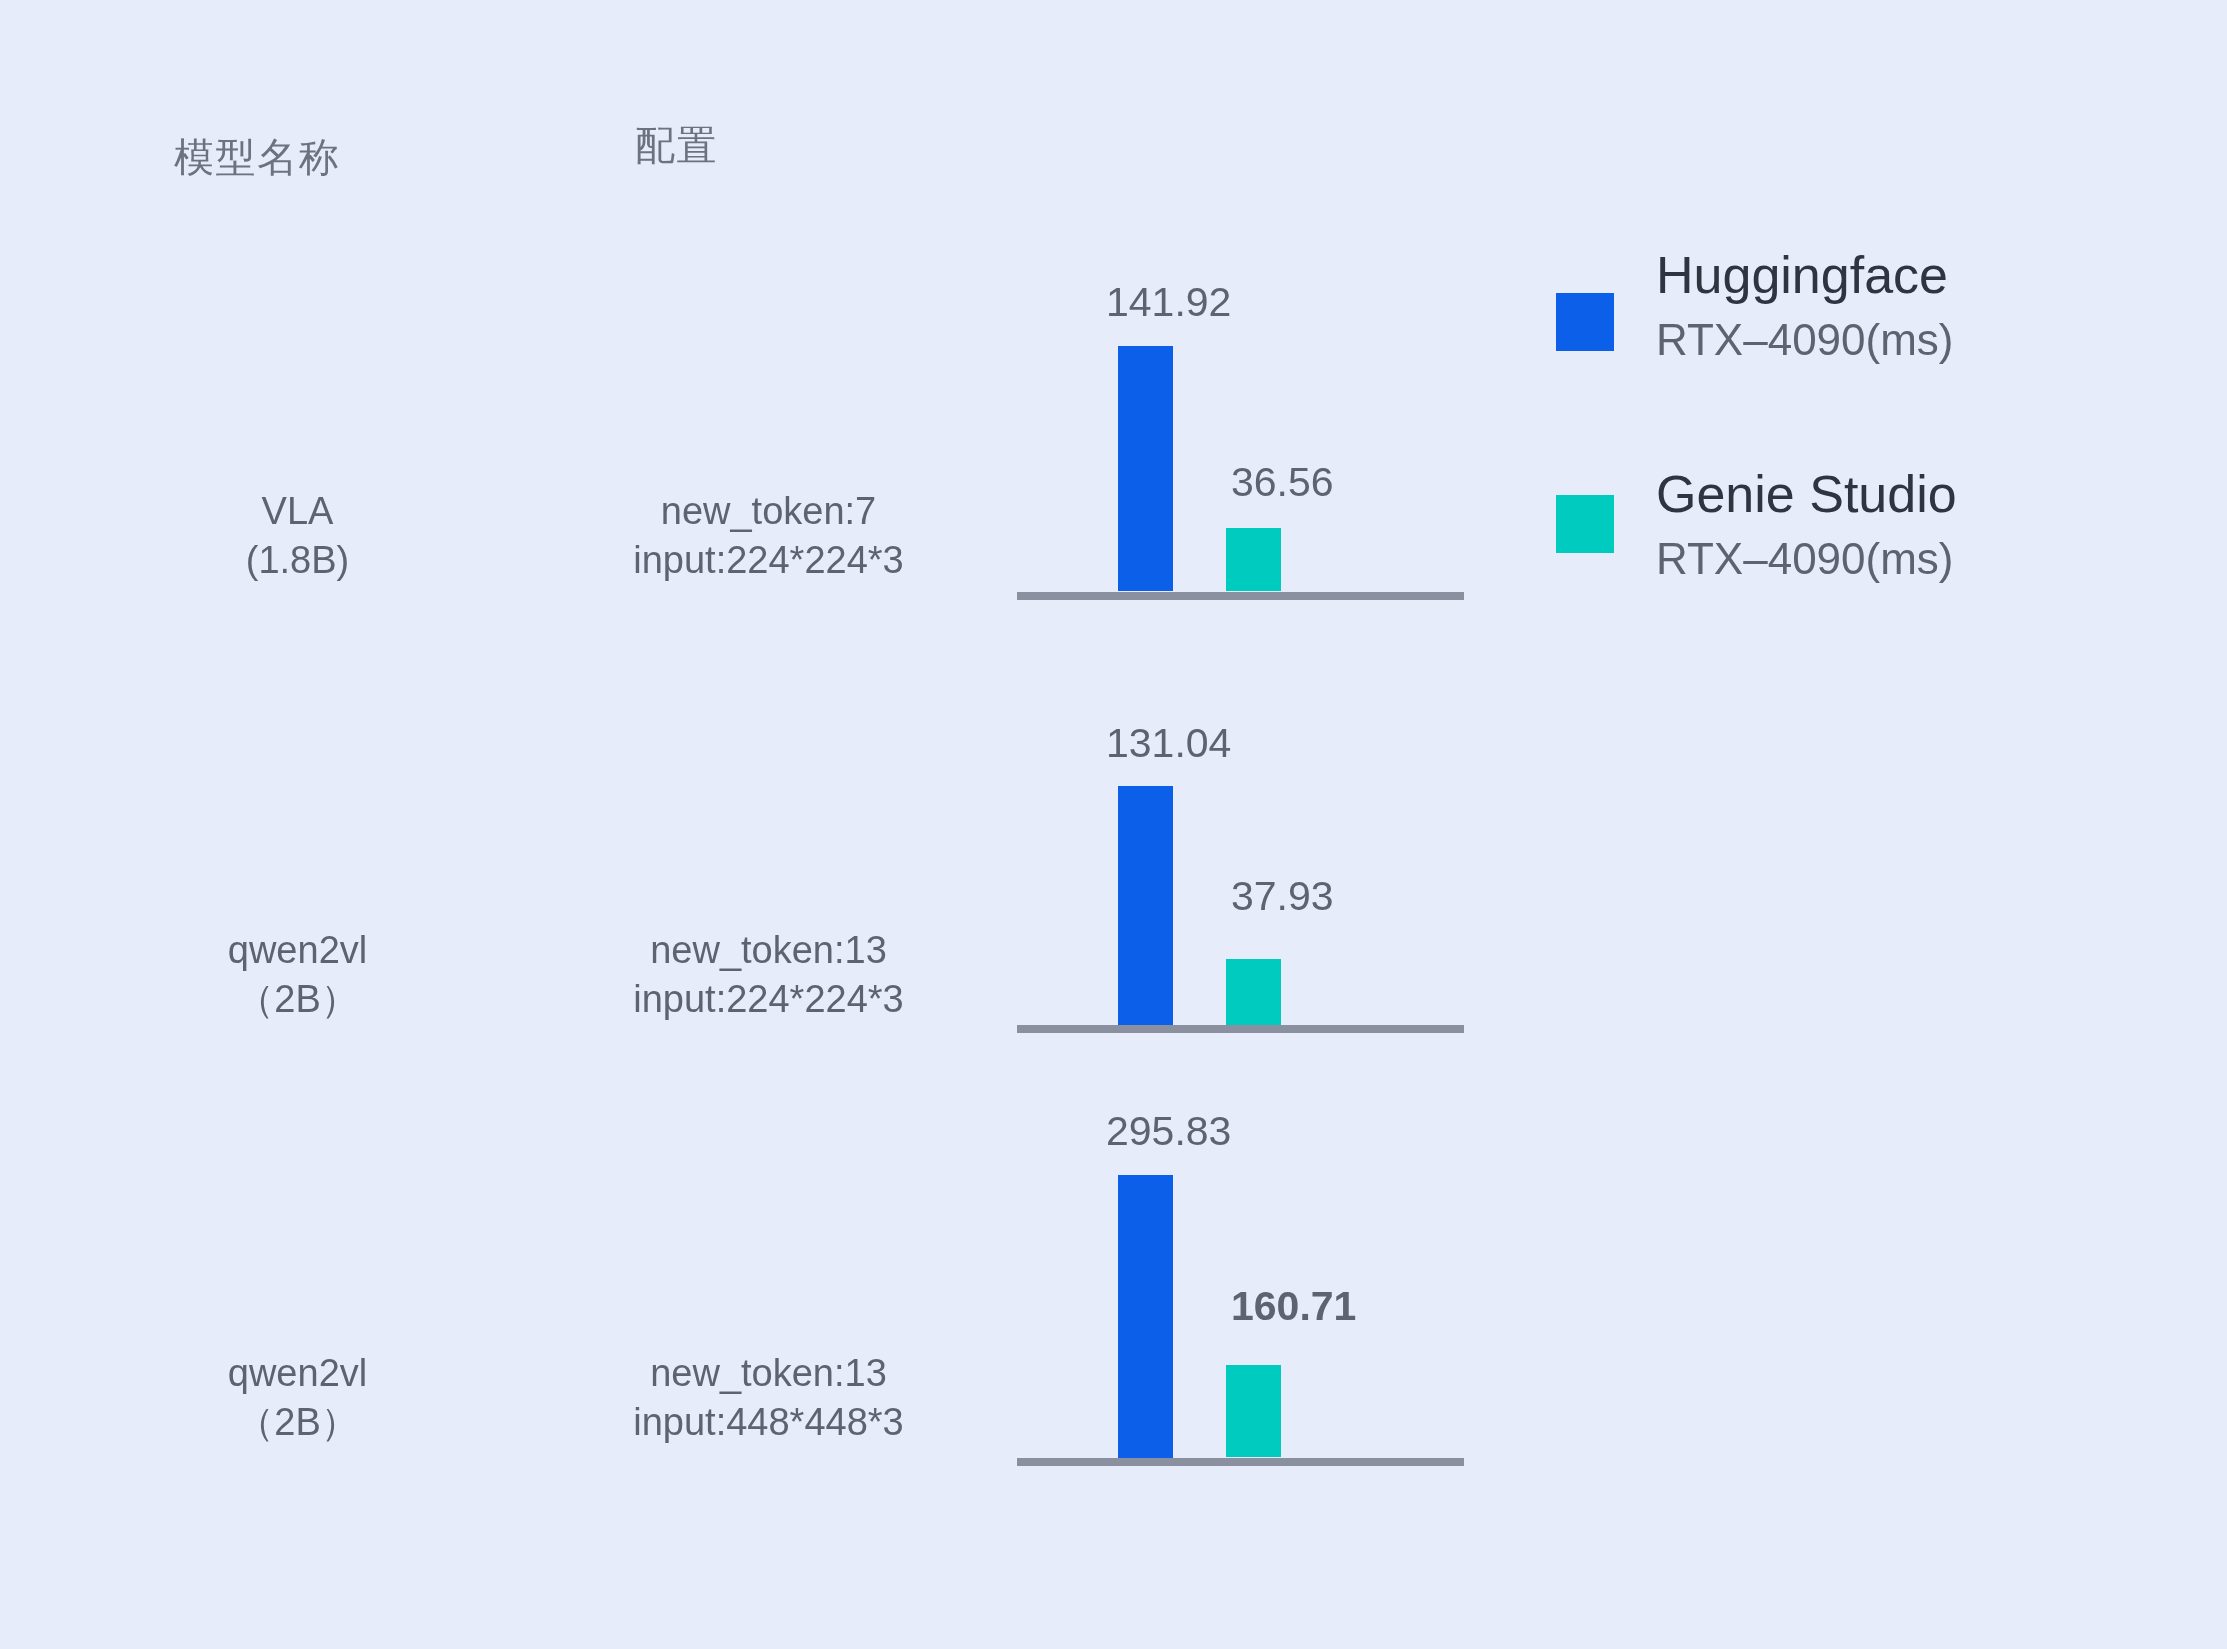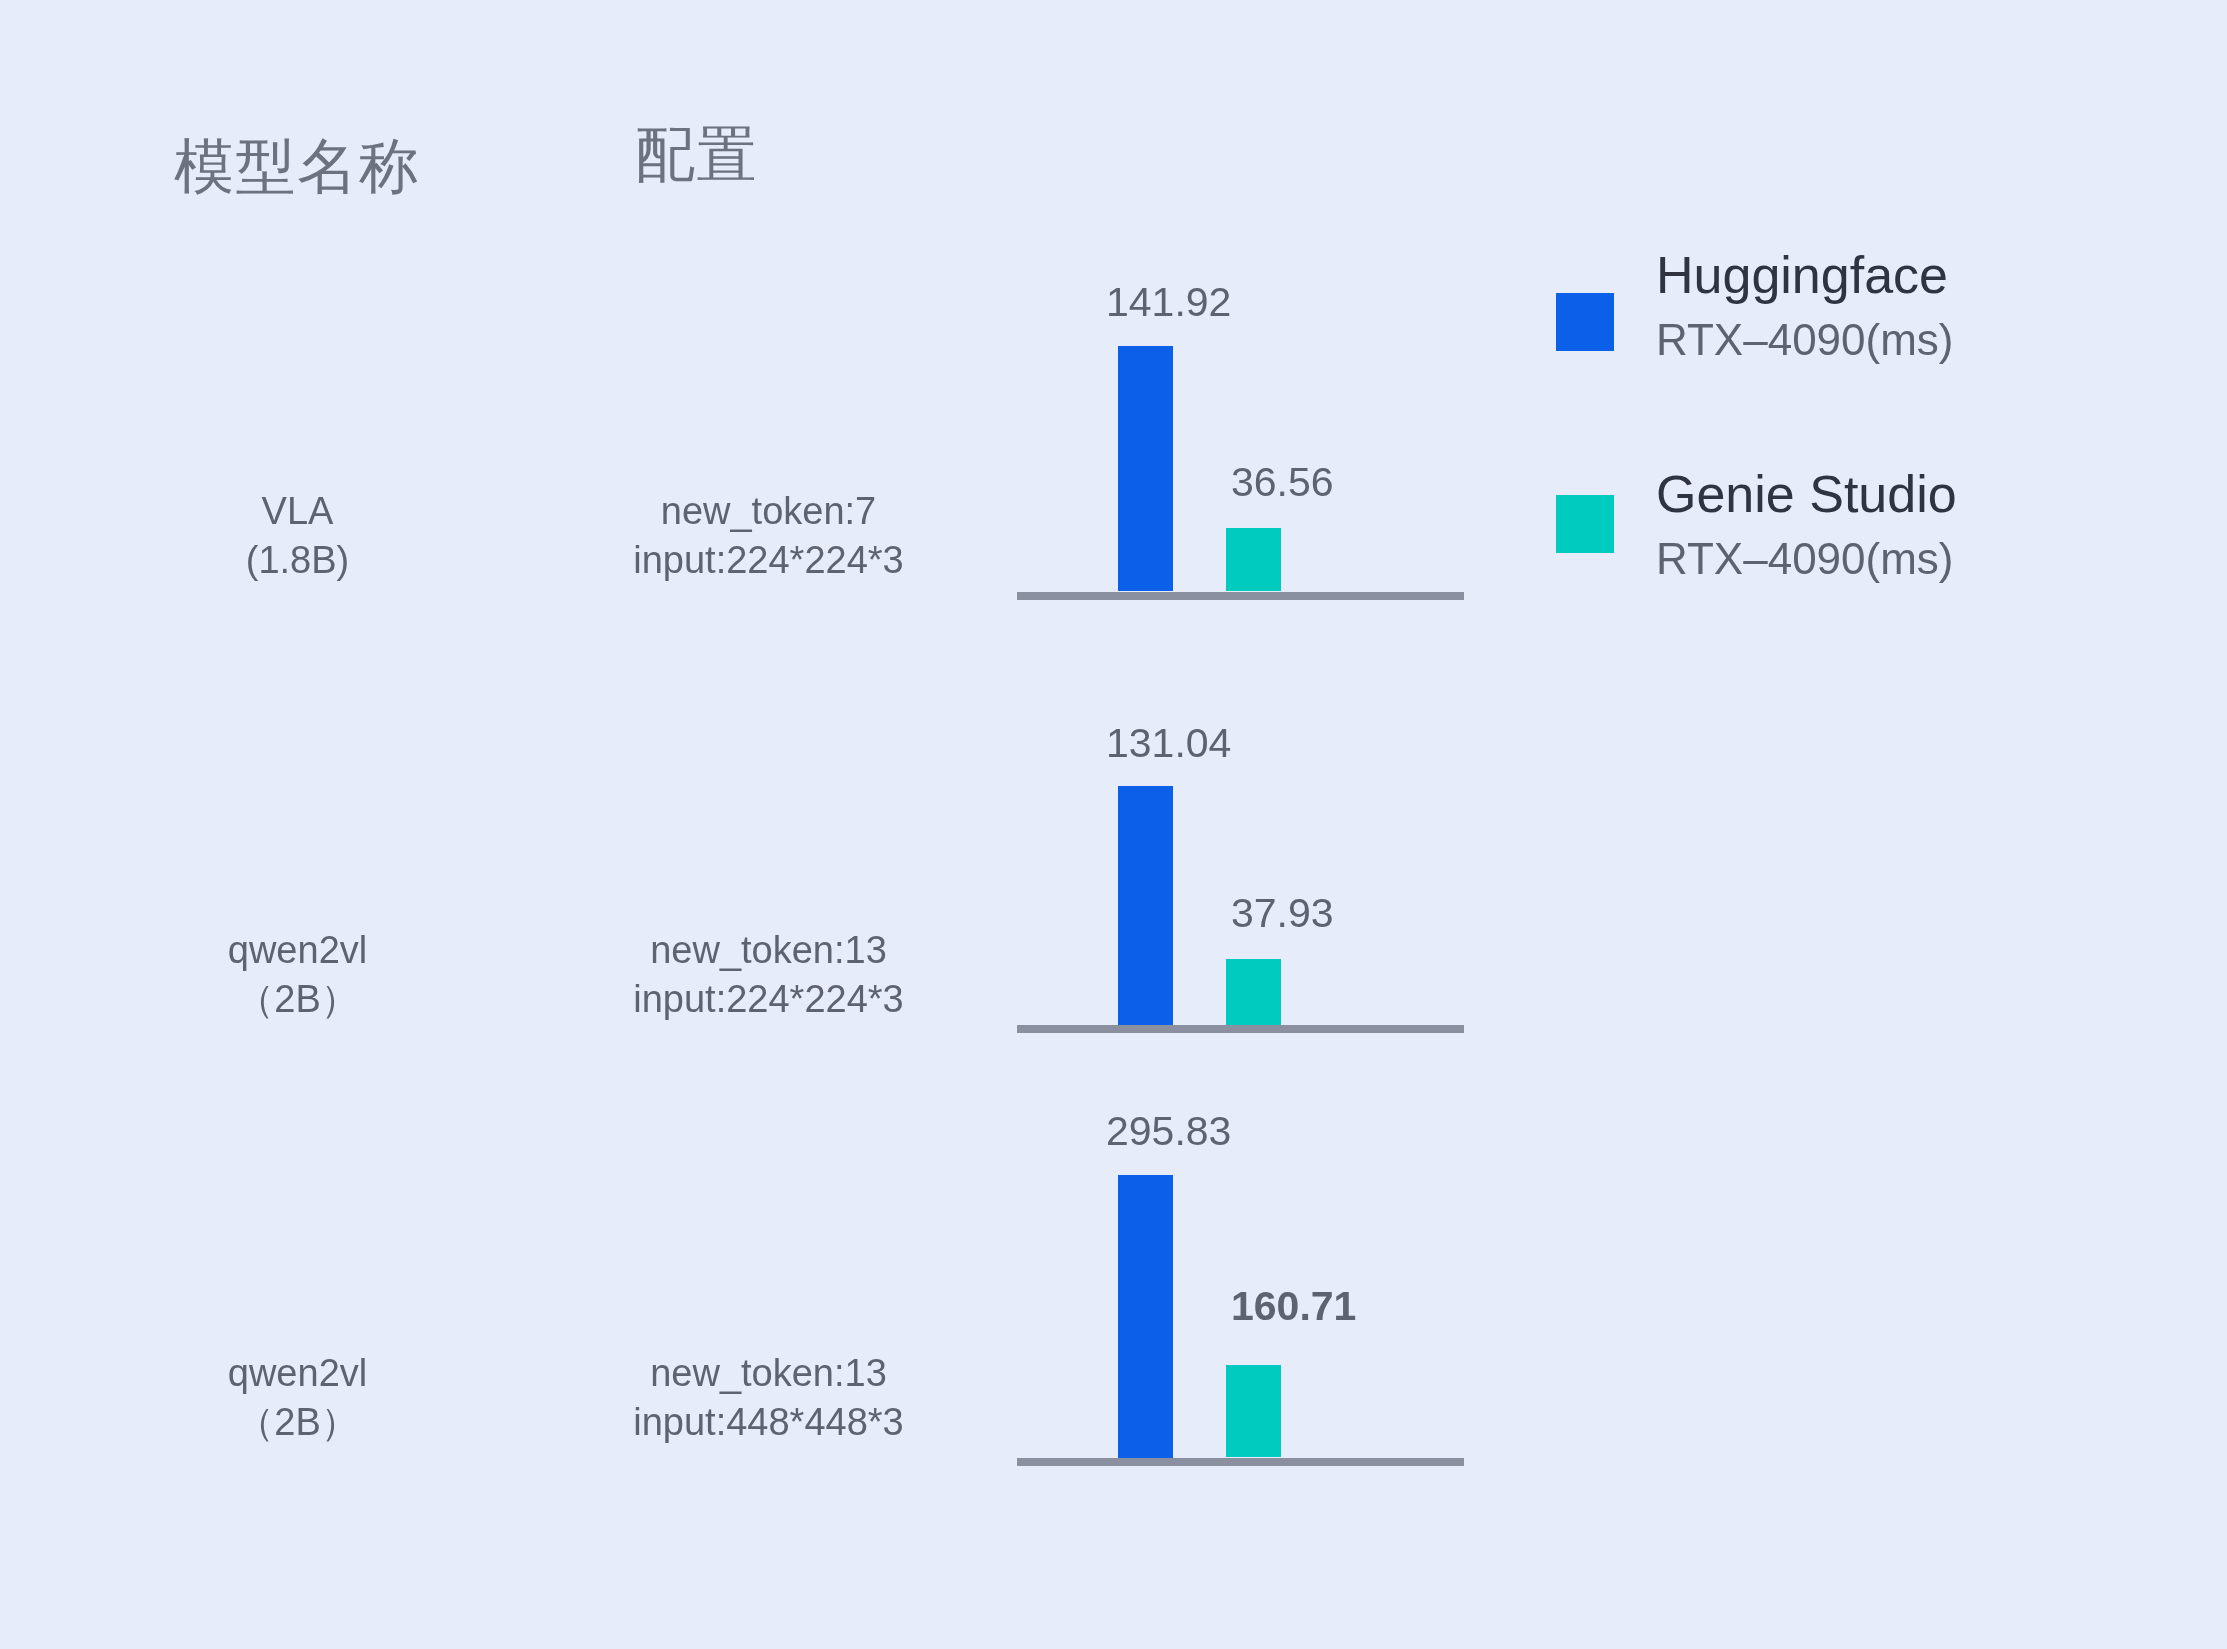--- a/index.html
+++ b/index.html
@@ -17,21 +17,21 @@
 
   #chart-root {
     position: absolute;
     inset: 0;
   }
 
   
   .col-header {
     position: absolute;
     color: #6b7280;
-    font-size: 60px;
+    font-size: 40px;
     line-height: 1;
     font-weight: 400;
     letter-spacing: 1.6px;
     white-space: nowrap;
   }
   #header-model-name { left: 174px; top: 137px; }
   #header-config     { left: 635px; top: 125px; }
 
   
   .row {
@@ -107,21 +107,21 @@
     font-size: 41px;
     line-height: 1;
     white-space: nowrap;
   }
   .label-primary   { left: 89px; }
   .label-secondary { left: 198px; margin-left: 16px; }
 
   .row-1 .label-primary   { top: 47px;  }
   .row-1 .label-secondary { top: 227px; }
   .row-2 .label-primary   { top: 49px;  }
-  .row-2 .label-secondary { top: 219px; }
+  .row-2 .label-secondary { top: 202px; }
   .row-3 .label-primary   { top: 14px;  }
   .row-3 .label-secondary { top: 189px; font-weight: bold; }
 
   
   #legend {
     position: absolute;
     left: 1556px;
     top: 249px;
   }
   .legend-entry {

